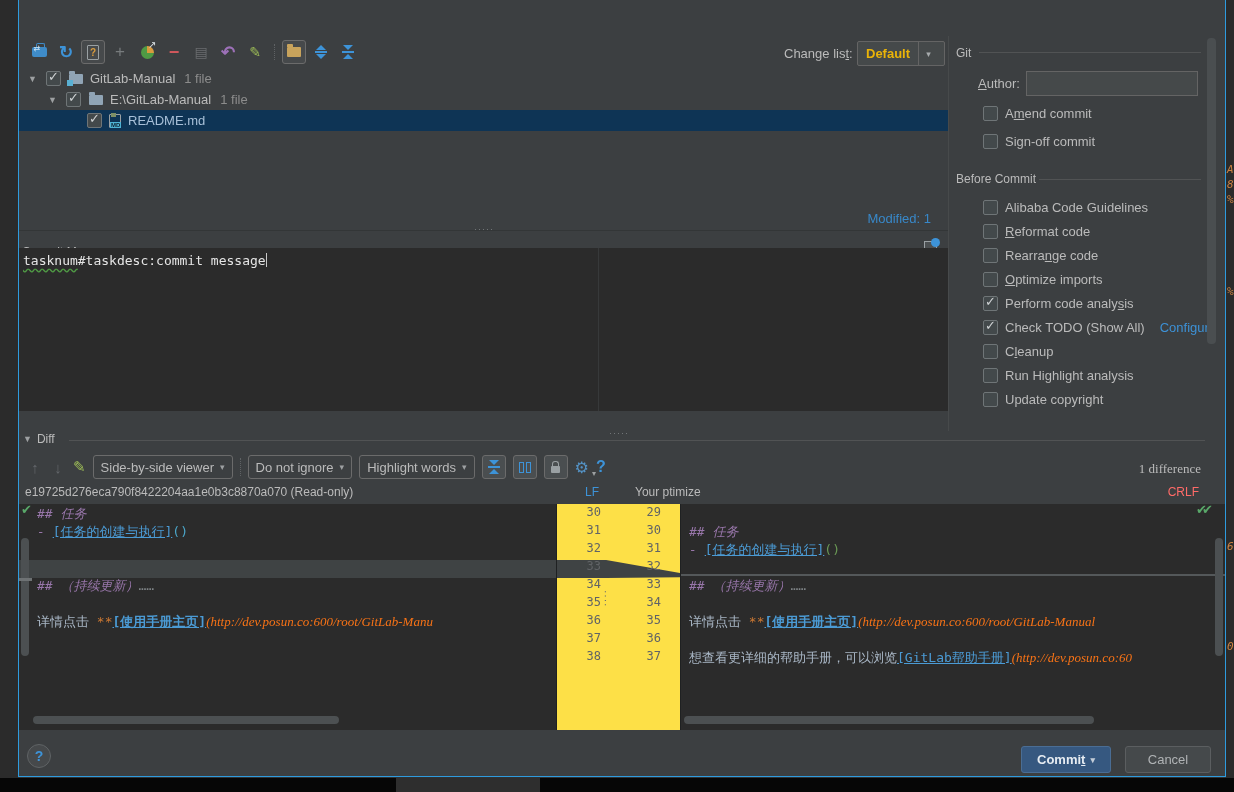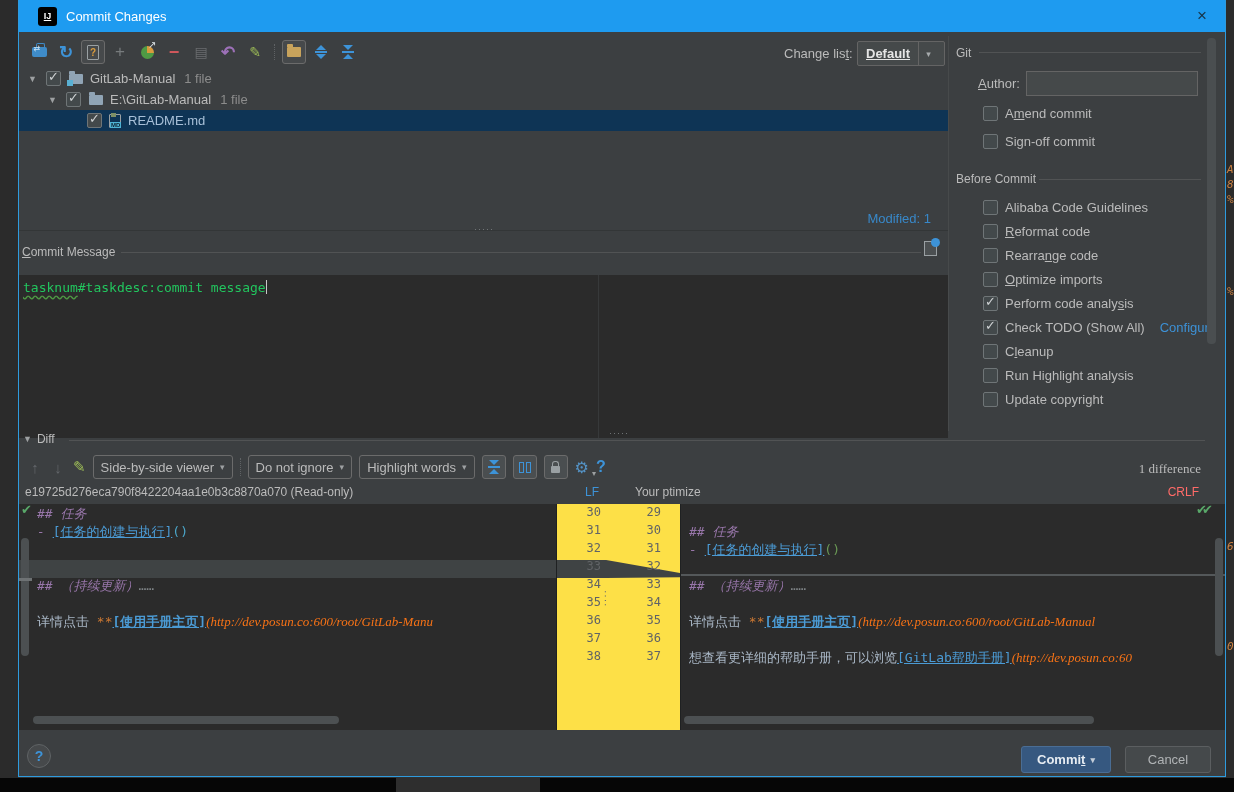--- a/index.html
+++ b/index.html
@@ -54,21 +54,21 @@
   .ic-folder .badge { position:absolute; left:-2px; bottom:-2px; width:6px; height:6px; background:#59b0d3; }
   .ic-expand, .ic-collapse { width:12px; display:flex; flex-direction:column; align-items:center; gap:1px; }
   .tri-u { width:0; height:0; border-left:5px solid transparent; border-right:5px solid transparent; border-bottom:5px solid #3d93d8; }
   .tri-d { width:0; height:0; border-left:5px solid transparent; border-right:5px solid transparent; border-top:5px solid #3d93d8; }
   .hline { width:12px; height:2px; background:#3d93d8; }
 
   
   .cl-label { position:absolute; left:765px; top:46px; color:#bbb; }
   .combo { position:absolute; display:flex; align-items:center; background:#45494a;
     border:1px solid #646464; border-radius:2px; height:25px; }
-  .combo .val { padding:0 8px; color:#e5e5e5; font-weight:bold;text-decoration:underline; }
+  .combo .val { padding:0 8px; color:#eab308; font-weight:bold; }
   .combo .arrow { width:20px; align-self:stretch; border-left:1px solid #646464;
     display:flex; align-items:center; justify-content:center; color:#a7abad; font-size:9px; }
   .cl-combo { left:838px; top:41px; width:88px; }
 
   
   .tree { position:absolute; left:0; top:68px; width:929px; }
   .trow { position:relative; height:21px; display:flex; align-items:center; color:#bbb; }
   .trow.selected { background:#0e3455; }
   .twisty { position:absolute; font-size:9px; color:#9da0a2; }
   .cbx { width:15px; height:15px; background:#43494b; border:1px solid #6f7577; border-radius:2px;
@@ -81,22 +81,22 @@
 
   .modified { position:absolute; right:294px; top:211px; color:#3888c9; }
   .hsep1 { position:absolute; left:0; top:230px; width:929px; border-top:1px solid #333637; }
   .dots-h { position:absolute; color:#7a7e80; font-size:9px; letter-spacing:1px; }
 
   
   .cm-label { position:absolute; left:3px; top:245px; color:#bbb; font-size:12px; }
   .cm-rule { position:absolute; left:102px; top:252px; width:800px; border-top:1px solid #515354; }
   .ic-history { position:absolute; left:905px; top:241px; width:13px; height:15px; border:1px solid #9aa0a3; background:#4c5052; }
   .ic-history::after { content:""; position:absolute; right:-4px; top:-4px; width:9px; height:9px; border-radius:50%; background:#3d93d8; }
-  .cm-editor { position:absolute; left:0; top:275px; width:929px; height:163px; background:#2b2b2b;
-    font:13px "DejaVu Sans Mono", monospace; color:#22c55e; }
+  .cm-editor { position:absolute; left:0; top:248px; width:929px; height:163px; background:#2b2b2b;
+    font:13px "DejaVu Sans Mono", monospace; color:#e5e5e5; }
   .cm-guide { position:absolute; left:579px; top:0; width:1px; height:100%; background:#37393a; }
   .cm-text { position:absolute; left:4px; top:5px; white-space:pre; }
   .wavy { text-decoration:underline; text-decoration-style:wavy; text-decoration-color:#4f9b44; text-underline-offset:3px; }
   .caret { display:inline-block; width:1px; height:14px; background:#c8c8c8; vertical-align:-2px; }
 
   
   .vsep { position:absolute; left:929px; top:36px; width:1px; height:395px; background:#474a4b; }
   .sec-label { position:absolute; color:#bbb; font-size:12px; }
   .sec-rule { position:absolute; border-top:1px solid #515354; }
   .author-label { position:absolute; left:959px; top:76px; }
@@ -181,25 +181,20 @@
     <span style="top:285px">%</span>
     <span style="top:540px">6.</span>
     <span style="top:640px">0</span>
   </div>
   <div class="taskbar">
       <div class="seg"></div>
     </div>
 
   <div class="dialog">
 
-    <div class="titlebar">
-      <span class="logo">IJ</span>
-      <span class="titletext">Commit Changes</span>
-      <span class="closebtn">×</span>
-    </div>
 
     <div class="toolbar">
       <span class="tbtn">
           <span class="ic-suitcase"></span>
         </span>
       <span class="tbtn">
           <span class="ic-refresh">↻</span>
         </span>
       <span class="tbtn toggled">
           <span class="ic-fileq">?</span>

